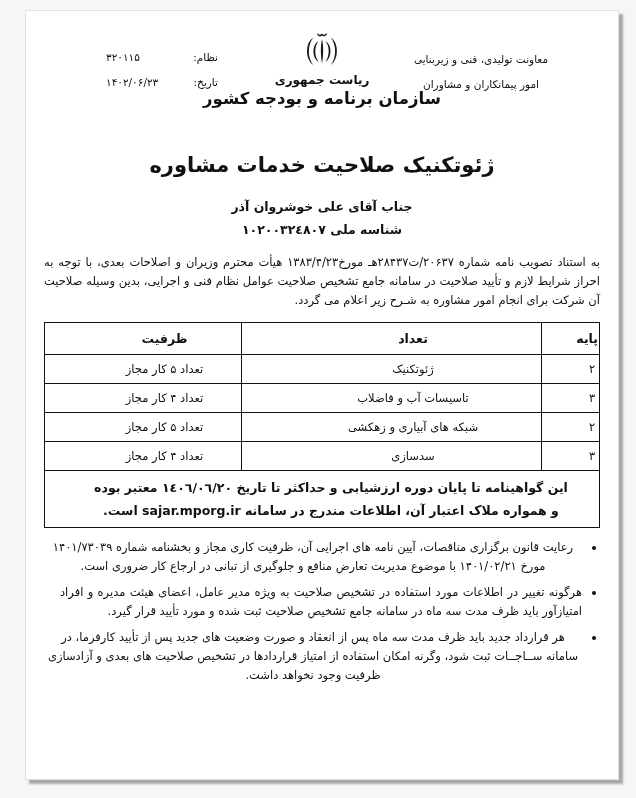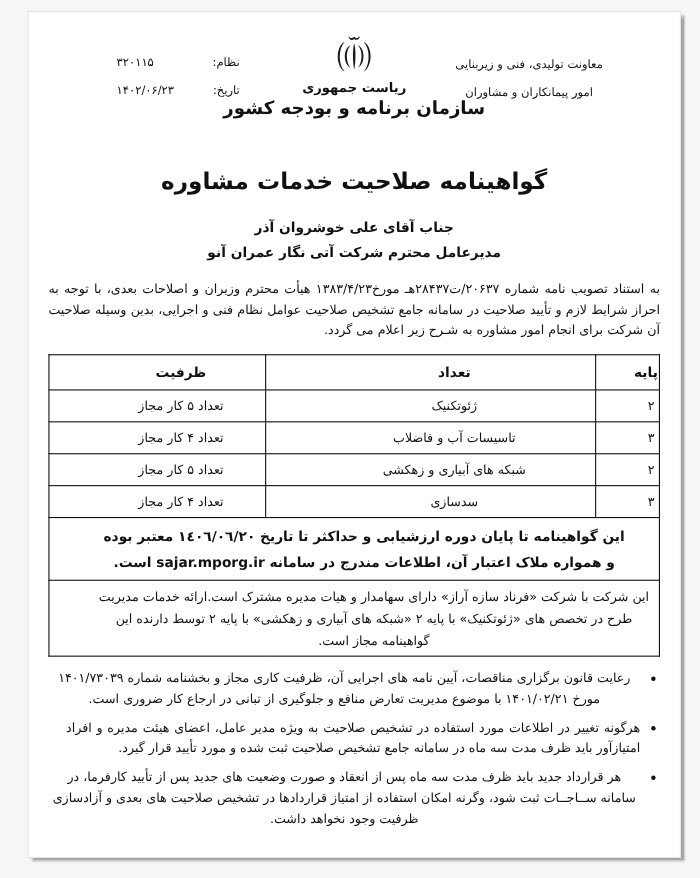--- a/index.html
+++ b/index.html
@@ -183,25 +183,25 @@
         <div class="org1">ریاست جمهوری</div>
         <div class="org2">سازمان برنامه و بودجه کشور</div>
       </div>
 
       <div class="hdr-right">
         <div>معاونت تولیدی، فنی و زیربنایی</div>
         <div>امور پیمانکاران و مشاوران</div>
       </div>
     </div>
 
-    <div class="doc-title">گواهینامه صلاحیت خدمات مشاوره</div>
+    <div class="doc-title">ژئوتکنیک صلاحیت خدمات مشاوره</div>
 
     <div class="addressee">
       <div>جناب آقای  علی  خوشروان آذر</div>
-      <div>مدیرعامل محترم شرکت آتی نگار عمران آنو</div>
+      <div>شناسه ملی ۱۰۲۰۰۳۲٤۸۰۷</div>
     </div>
 
     <p class="intro">به استناد تصویب نامه شماره ۲۰۶۳۷/ت۲۸۴۳۷هـ مورخ۱۳۸۳/۴/۲۳ هیأت محترم وزیران و اصلاحات بعدی، با توجه به احراز شرایط لازم و تأیید صلاحیت در سامانه جامع تشخیص صلاحیت عوامل نظام فنی و اجرایی، بدین وسیله صلاحیت آن شرکت برای انجام امور مشاوره به شـرح زیر اعلام می گردد.</p>
 
     <table class="cert">
       <colgroup>
         <col class="c-paye">
         <col class="c-takh">
         <col class="c-zarf">
       </colgroup>
@@ -227,23 +227,20 @@
           <td class="data">تعداد ۵ کار مجاز</td>
         </tr>
         <tr>
           <td class="data">۳</td>
           <td class="data">سدسازی</td>
           <td class="data">تعداد ۴ کار مجاز</td>
         </tr>
         <tr>
           <td class="validity" colspan="3">این گواهینامه تا پایان دوره ارزشیابی و حداکثر تا تاریخ ١٤٠٦/٠٦/٢٠ معتبر بوده و همواره ملاک اعتبار آن، اطلاعات مندرج در سامانه sajar.mporg.ir است.</td>
         </tr>
-        <tr>
-          <td class="joint" colspan="3">این شرکت با شرکت «فرناد سازه آراز» دارای سهامدار و هیات مدیره مشترک است.ارائه خدمات مدیریت طرح در تخصص های  «ژئوتکنیک» با پایه ۲  «شبکه های آبیاری و زهکشی» با پایه ۲  توسط دارنده این گواهینامه مجاز است.</td>
-        </tr>
       </tbody>
     </table>
 
     <ul class="notes">
       <li>رعایت قانون برگزاری مناقصات، آیین نامه های اجرایی آن، ظرفیت کاری مجاز و بخشنامه شماره ۱۴۰۱/۷۳۰۳۹ مورخ ۱۴۰۱/۰۲/۲۱ با موضوع مدیریت تعارض منافع و جلوگیری از تبانی در ارجاع کار ضروری است.</li>
       <li>هرگونه تغییر در اطلاعات مورد استفاده در تشخیص صلاحیت به ویژه  مدیر عامل، اعضای هیئت مدیره و افراد امتیازآور باید ظرف مدت سه ماه در سامانه جامع تشخیص صلاحیت ثبت شده و مورد تأیید قرار گیرد.</li>
       <li>هر قرارداد جدید باید ظرف مدت سه ماه پس از انعقاد و صورت وضعیت های جدید پس از تأیید کارفرما، در سامانه ســاجــات ثبت شود، وگرنه امکان استفاده از امتیاز قراردادها در تشخیص صلاحیت های بعدی و آزادسازی ظرفیت وجود نخواهد داشت.</li>
     </ul>
 
   </div>

